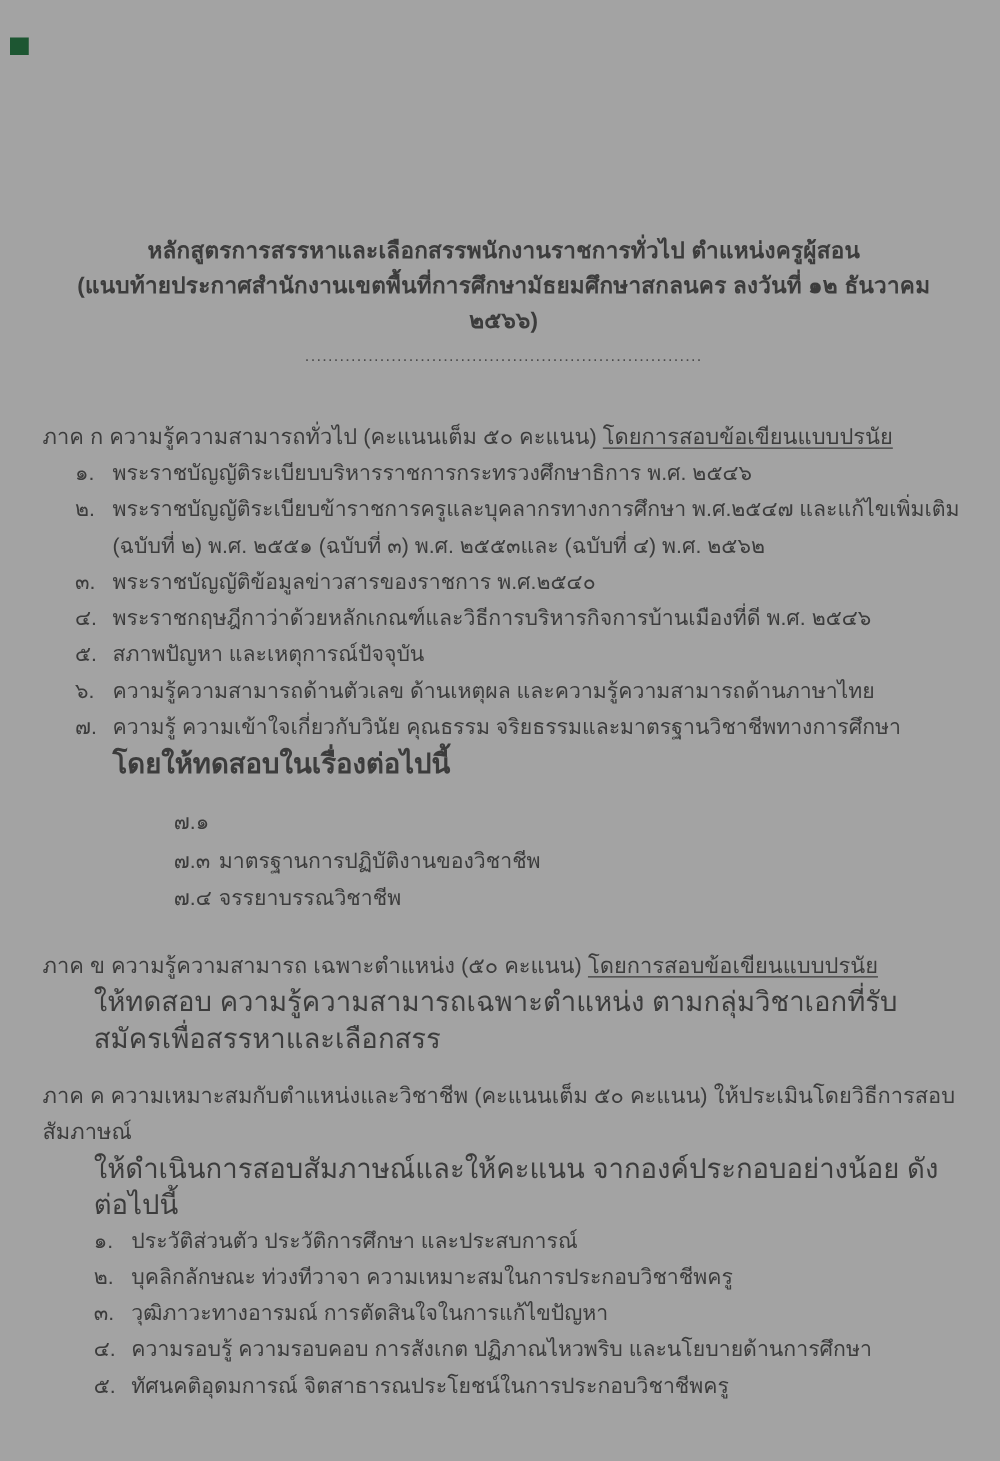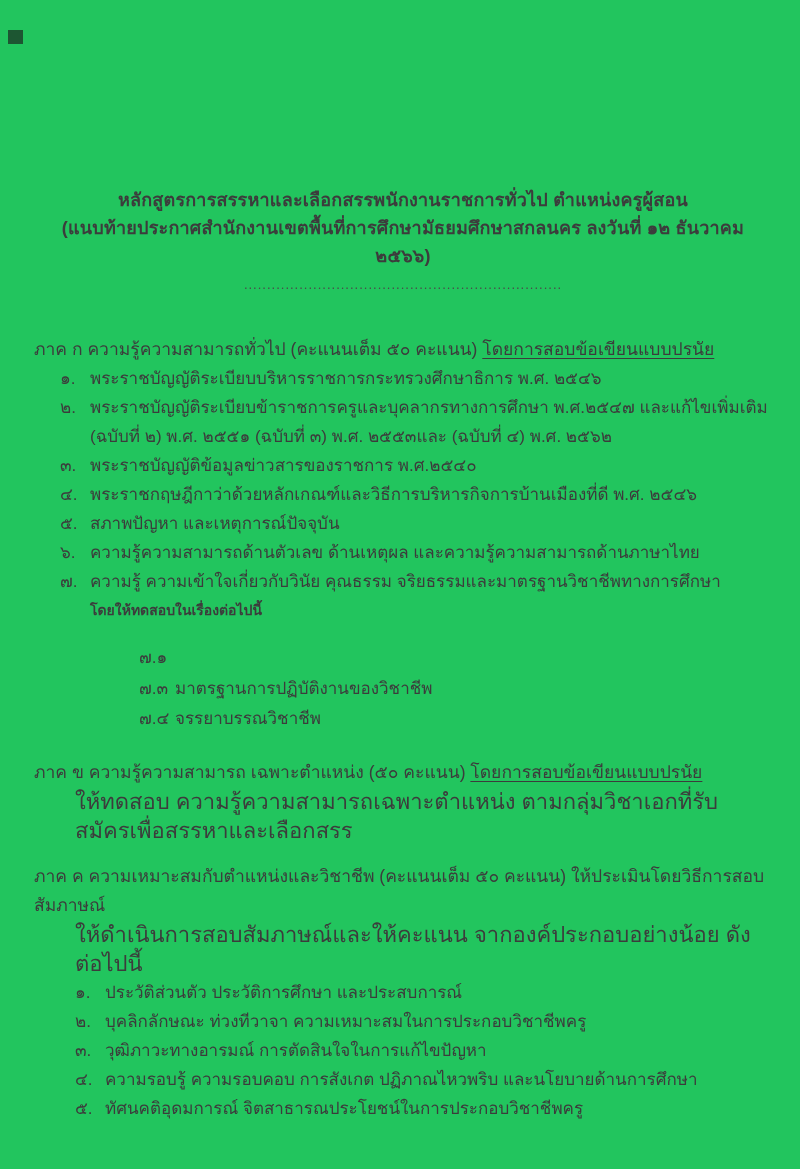--- a/index.html
+++ b/index.html
@@ -1,21 +1,21 @@
 <!DOCTYPE html>
 <html lang="th"><head>
 <meta charset="utf-8">
 <style>
   html,body{margin:0;padding:0;background:#ffffff;}
   .page{
     position:relative;
     width:800px;
     height:1169px;
     margin:0 auto;
-    background:#22c55e;
+    background:#a3a3a3;
     font-family:"Liberation Sans","DejaVu Sans",sans-serif;
     color:#3c3c3c;
     overflow:hidden;
     box-sizing:border-box;
     padding:186px 28px 0 34px;
   }
   .stamp{
     position:absolute;
     left:8px; top:30px;
     width:15px; height:14px;
@@ -56,21 +56,21 @@
     line-height:29px;
   }
   .sec-a .item{padding-left:26px;}
   .sec-c .item{padding-left:41px;}
   .item .num{
     flex:0 0 30px;
   }
   .item .txt{flex:1;}
   .note-line{
     font-weight:bold;
-    font-size:14px;
+    font-size:22px;
     line-height:29px;
     padding-left:56px;
   }
   .subitems{margin-top:18px;}
   .subitem{
     display:flex;
     font-size:17px;
     line-height:30.5px;
     padding-left:105px;
   }

